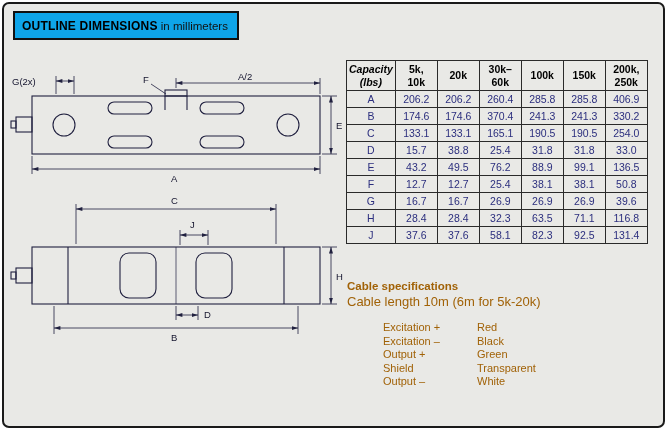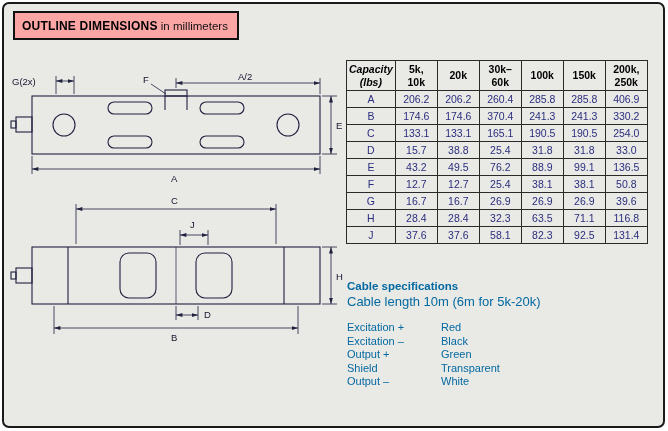--- a/index.html
+++ b/index.html
@@ -2,39 +2,39 @@
 <html><head>
 <meta charset="utf-8">
 <style>
   * { box-sizing: border-box; margin: 0; padding: 0; }
   html, body { width: 668px; height: 431px; background: #ffffff; font-family: "Liberation Sans", sans-serif; }
   .page {
     position: absolute; left: 2px; top: 2px; width: 663px; height: 426px;
     background: #e9e9e6; border: 2px solid #1a1a1a; border-radius: 7px; overflow: hidden;
   }
   .title-box {
-    position: absolute; left: 9px; top: 7px; background: #fca5a5;
+    position: absolute; left: 9px; top: 7px; background: #0ea5e9;
     border: 2px solid #111; padding: 3px 9px 4px 7px; white-space: nowrap;
   }
   .title-bold { font-weight: bold; font-size: 12px; color: #000; letter-spacing: .2px; }
   .title-rest { font-size: 11.5px; color: #111; }
 
   table.dims-table { position: absolute; left: 342px; top: 56px; border-collapse: collapse; background: transparent; }
   .dims-table th, .dims-table td { border: 1px solid #2a2a2a; text-align: center; padding: 0 2px; }
   .dims-table th { font-weight: bold; font-size: 10.5px; white-space: pre-line; line-height: 1.2; height: 30px; color: #000; width: 42px; }
   .dims-table th:first-child { width: 48px; font-style: italic; }
   .dims-table td { height: 17px; font-size: 10.5px; color: #2b2e7e; width: 42px; }
   .dims-table td.row-label { width: 48px; }
 
-  .cable { position: absolute; left: 343px; top: 276px; color: #0369a1; }
+  .cable { position: absolute; left: 343px; top: 276px; color: #a16207; }
   .cable-title { font-weight: bold; font-size: 11.5px; }
   .cable-note { font-size: 13px; margin-top: 2px; }
   .wire-list { margin-top: 12px; }
   .wire-row { display: flex; font-size: 11px; line-height: 13.5px; }
-  .wire-name { width: 94px; }
+  .wire-name { width: 94px; margin-left: 36px; }
 
   svg.drawing { position: absolute; left: 6px; top: 50px; }
   svg.drawing text { font-family: "Liberation Sans", sans-serif; font-size: 9.5px; fill: #14142e; }
 </style>
 </head>
 <body>
 
 <div class="page">
 
   <div class="title-box">

